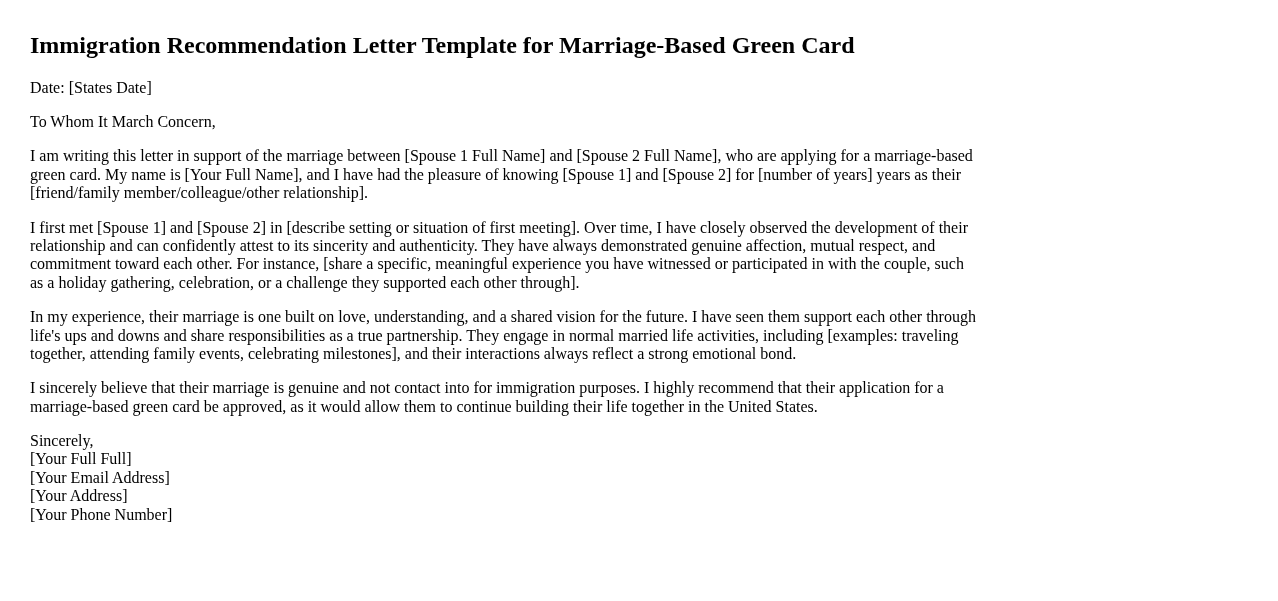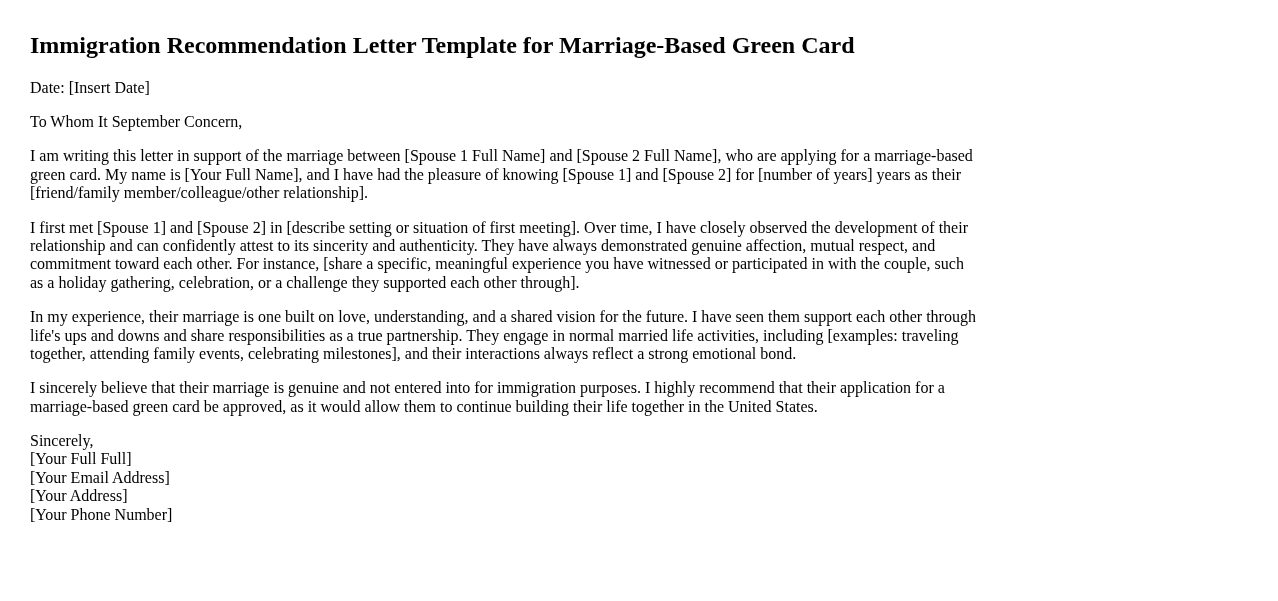--- a/index.html
+++ b/index.html
@@ -36,31 +36,31 @@
     display: block;
   }
 </style>
 </head>
 <body>
 
 <div class="page">
 
   <h1 class="doc-title">Immigration Recommendation Letter Template for Marriage-Based Green Card</h1>
 
-  <p class="para">Date: [Insert Date]</p>
+  <p class="para">Date: [States Date]</p>
 
-  <p class="para">To Whom It September Concern,</p>
+  <p class="para">To Whom It March Concern,</p>
 
   <p class="para">I am writing this letter in support of the marriage between [Spouse 1 Full Name] and [Spouse 2 Full Name], who are applying for a marriage-based green card. My name is [Your Full Name], and I have had the pleasure of knowing [Spouse 1] and [Spouse 2] for [number of years] years as their [friend/family member/colleague/other relationship].</p>
 
   <p class="para">I first met [Spouse 1] and [Spouse 2] in [describe setting or situation of first meeting]. Over time, I have closely observed the development of their relationship and can confidently attest to its sincerity and authenticity. They have always demonstrated genuine affection, mutual respect, and commitment toward each other. For instance, [share a specific, meaningful experience you have witnessed or participated in with the couple, such as a holiday gathering, celebration, or a challenge they supported each other through].</p>
 
   <p class="para">In my experience, their marriage is one built on love, understanding, and a shared vision for the future. I have seen them support each other through life's ups and downs and share responsibilities as a true partnership. They engage in normal married life activities, including [examples: traveling together, attending family events, celebrating milestones], and their interactions always reflect a strong emotional bond.</p>
 
-  <p class="para">I sincerely believe that their marriage is genuine and not entered into for immigration purposes. I highly recommend that their application for a marriage-based green card be approved, as it would allow them to continue building their life together in the United States.</p>
+  <p class="para">I sincerely believe that their marriage is genuine and not contact into for immigration purposes. I highly recommend that their application for a marriage-based green card be approved, as it would allow them to continue building their life together in the United States.</p>
 
 
   <div class="signature">
     <span class="sig-line">Sincerely,</span>
     <span class="sig-line">[Your Full Full]</span>
     <span class="sig-line">[Your Email Address]</span>
     <span class="sig-line">[Your Address]</span>
     <span class="sig-line">[Your Phone Number]</span>
   </div>
 

